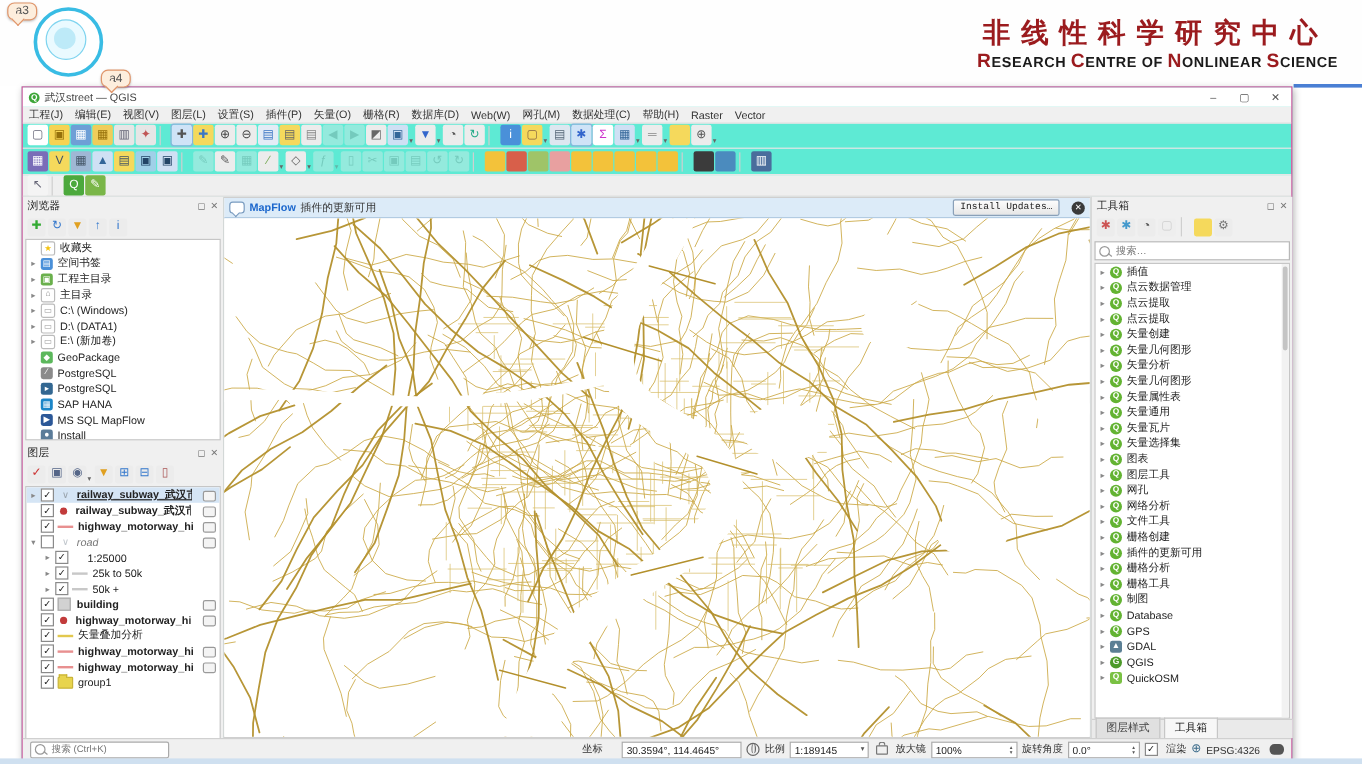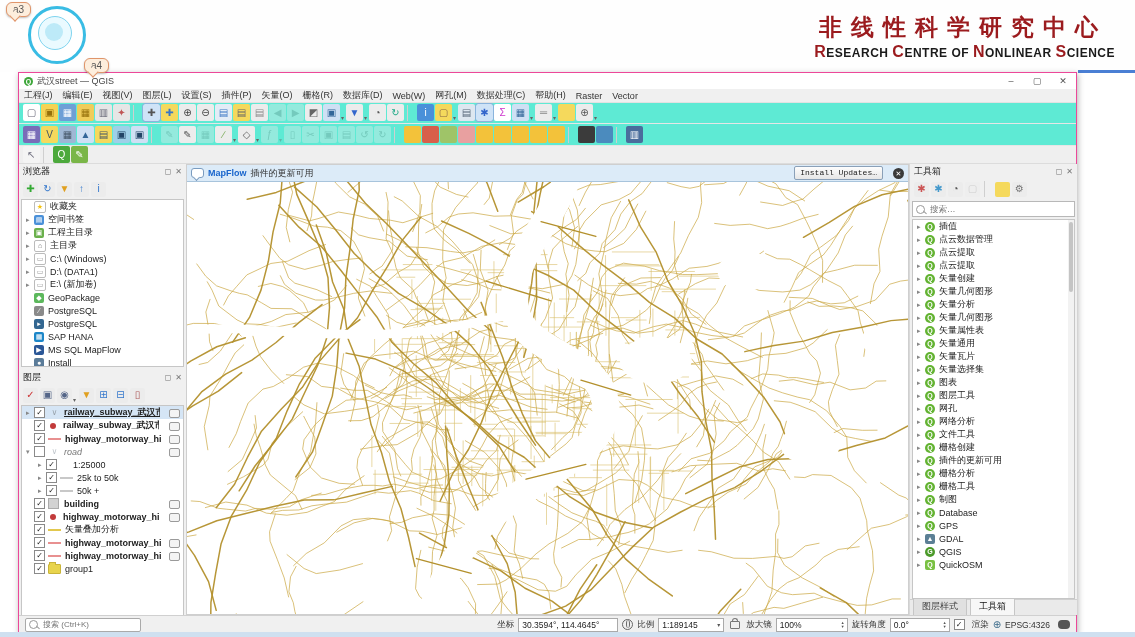--- a/index.html
+++ b/index.html
@@ -1263,21 +1263,21 @@
     </div>
   </div>
 
   <div id="statusbar">
     <div id="status-search">
       <span class="mag"></span>
       <input placeholder="搜索 (Ctrl+K)" style="">
     </div>
     <div id="coord-group">
       <span class="sb-label">坐标</span>
-      <span class="sb-box" style="width:92px;">30.3594°, 114.4645°</span>
+      <span class="sb-box" style="width:92px;margin-left:12px;">30.3594°, 114.4645°</span>
       <span class="globe"></span>
       <span class="sb-label">比例</span>
       <span class="sb-box" style="width:58px;">
           <span>1:189145</span>
           <span style="margin-left:auto;font-size:6px;color:#555;">▾</span>
         </span>
       <span class="lock"></span>
       <span class="sb-label">放大镜</span>
       <span class="sb-box" style="width:64px;">
           <span>100%</span>

